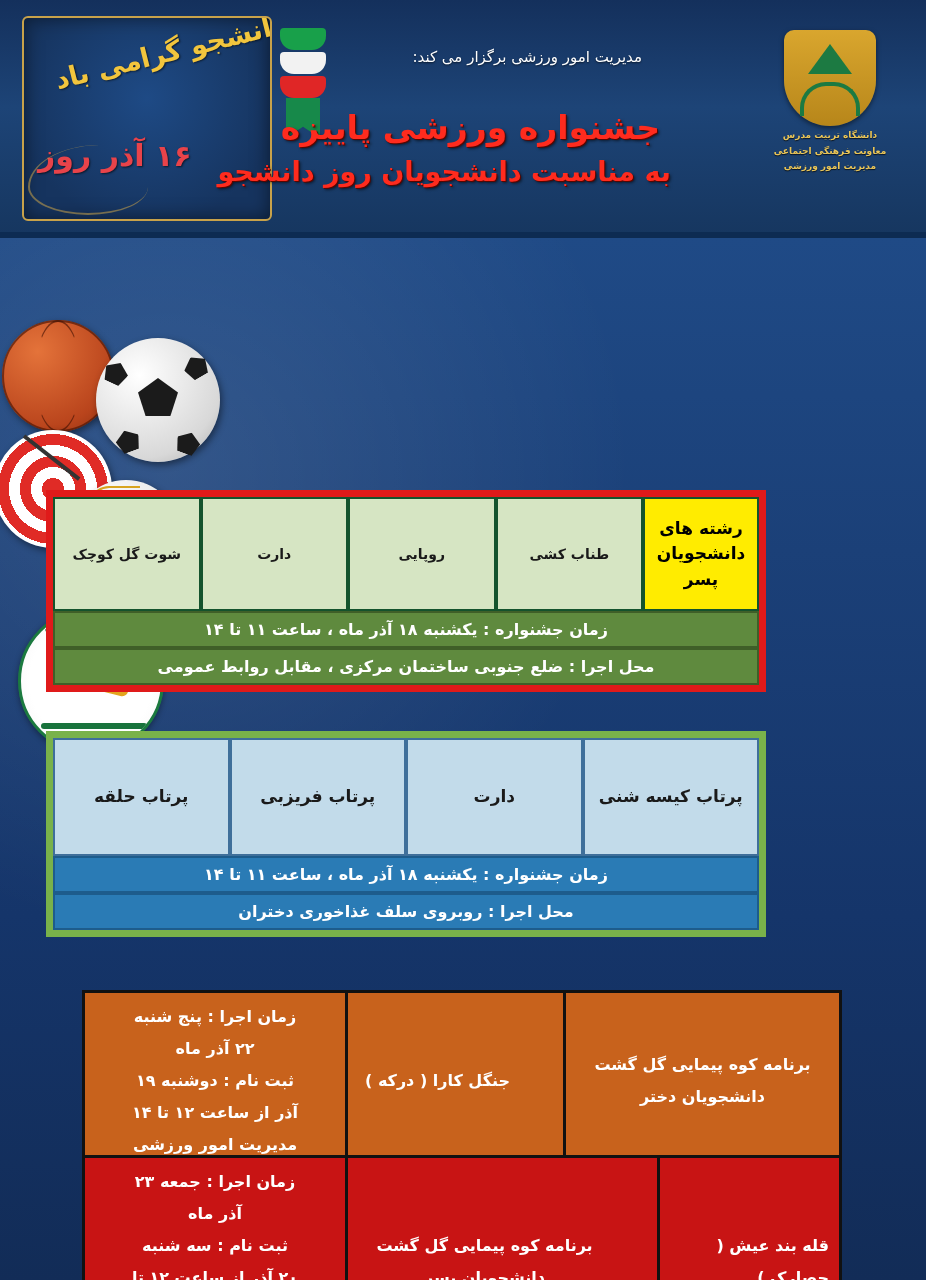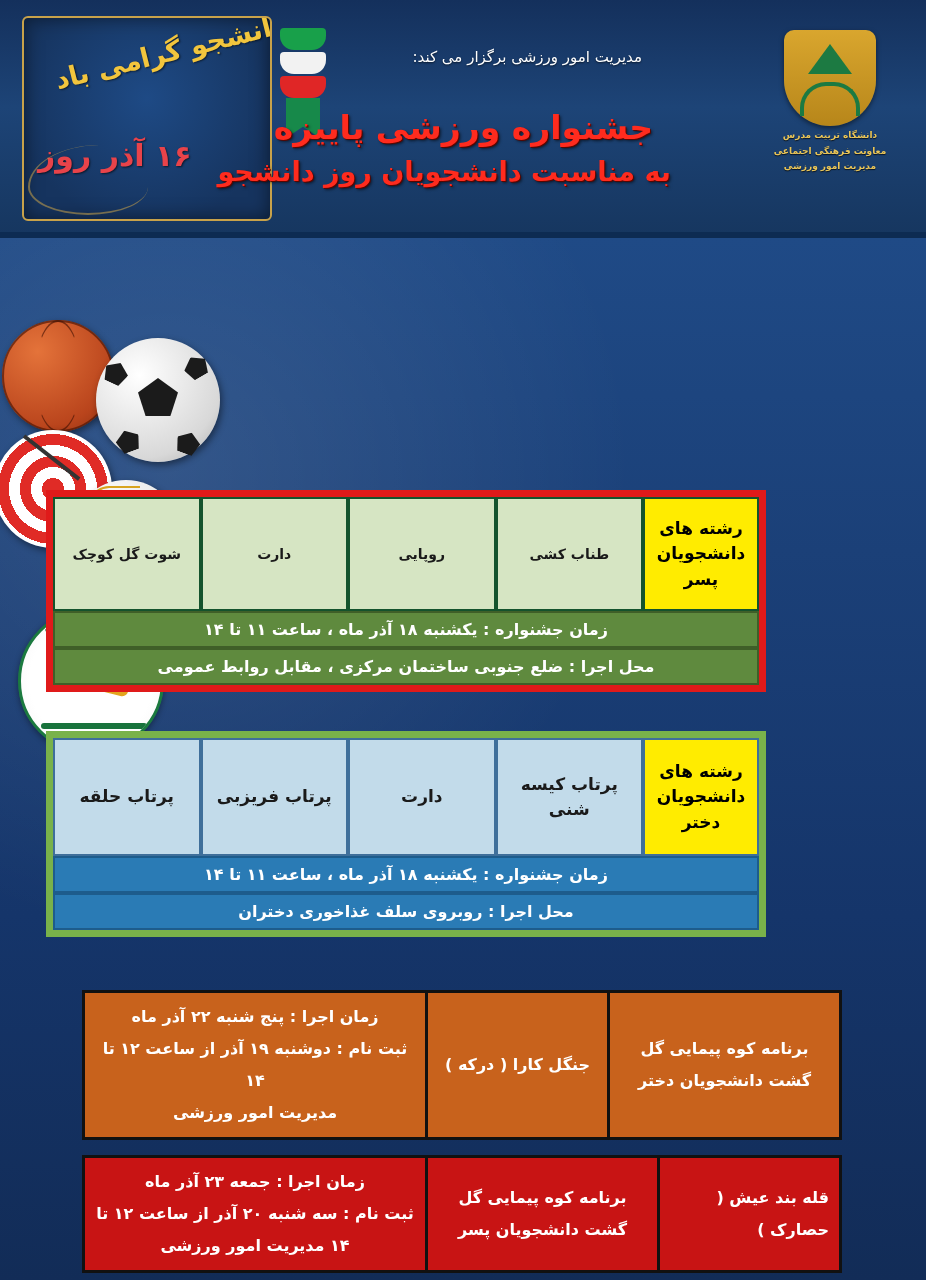--- a/index.html
+++ b/index.html
@@ -29,21 +29,21 @@
     position: absolute;
     top: 48px; right: 284px;
     color: #ffffff;
     font-size: 15px;
     font-weight: normal;
     direction: rtl;
     text-shadow: 0 1px 2px rgba(0,0,0,.6);
   }
   .hdr-title1 {
     position: absolute;
-    top: 108px; right: 273px;
+    top: 108px; right: 266px;
     color: #ff2b1e;
     font-size: 33px;
     font-weight: bold;
     direction: rtl;
     letter-spacing: 0px;
     text-shadow: 1px 1px 0 #5a0600, 2px 2px 3px rgba(0,0,0,.55);
   }
   .hdr-title2 {
     position: absolute;
     top: 156px; right: 255px;
@@ -230,22 +230,23 @@
     border:3px solid #111;
     display:flex; direction:rtl;
     color:#fff;
   }
   .hike3 { top:752px; background:#c8621c; }
   .hike4 { top:917px; background:#c81414; }
   .hike .col {
     display:flex; flex-direction:column; align-items:center; justify-content:center;
     text-align:center; direction:rtl; font-weight:bold; font-size:16px; line-height:2;
     padding:8px 10px;
-  }
-  .hike .col-title { width:232px; border-left:3px solid #111; }
+    margin-left:36px;
+  }
+  .hike .col-title { width:276px; border-left:3px solid #111; }
   .hike .col-place { width:182px; border-left:3px solid #111;text-align:right; }
   .hike .col-time  { flex:1; }
 </style>
 </head>
 <body>
 
 <div class="header">
 
   <div class="calligraphy">
     <div class="deco-1">دانشجو گرامی باد</div>
@@ -310,21 +311,20 @@
       <div class="cell cell-green">روپایی</div>
       <div class="cell cell-green">دارت</div>
       <div class="cell cell-green">شوت گل کوچک</div>
     </div>
     <div class="bar-green">زمان جشنواره : یکشنبه ۱۸ آذر ماه ، ساعت ۱۱ تا ۱۴</div>
     <div class="bar-green">محل اجرا : ضلع جنوبی ساختمان مرکزی ، مقابل روابط عمومی</div>
   </div>
 
   <div class="sec2">
     <div class="grid-row">
-      <div class="cell hdr-yellow2">رشته های دانشجویان دختر</div>
       <div class="cell cell-blue">پرتاب کیسه شنی</div>
       <div class="cell cell-blue">دارت</div>
       <div class="cell cell-blue">پرتاب فریزبی</div>
       <div class="cell cell-blue">پرتاب حلقه</div>
     </div>
     <div class="bar-blue">زمان جشنواره : یکشنبه ۱۸ آذر ماه ، ساعت ۱۱ تا ۱۴</div>
     <div class="bar-blue">محل اجرا : روبروی سلف غذاخوری دختران</div>
   </div>
 
   <div class="hike hike3">

